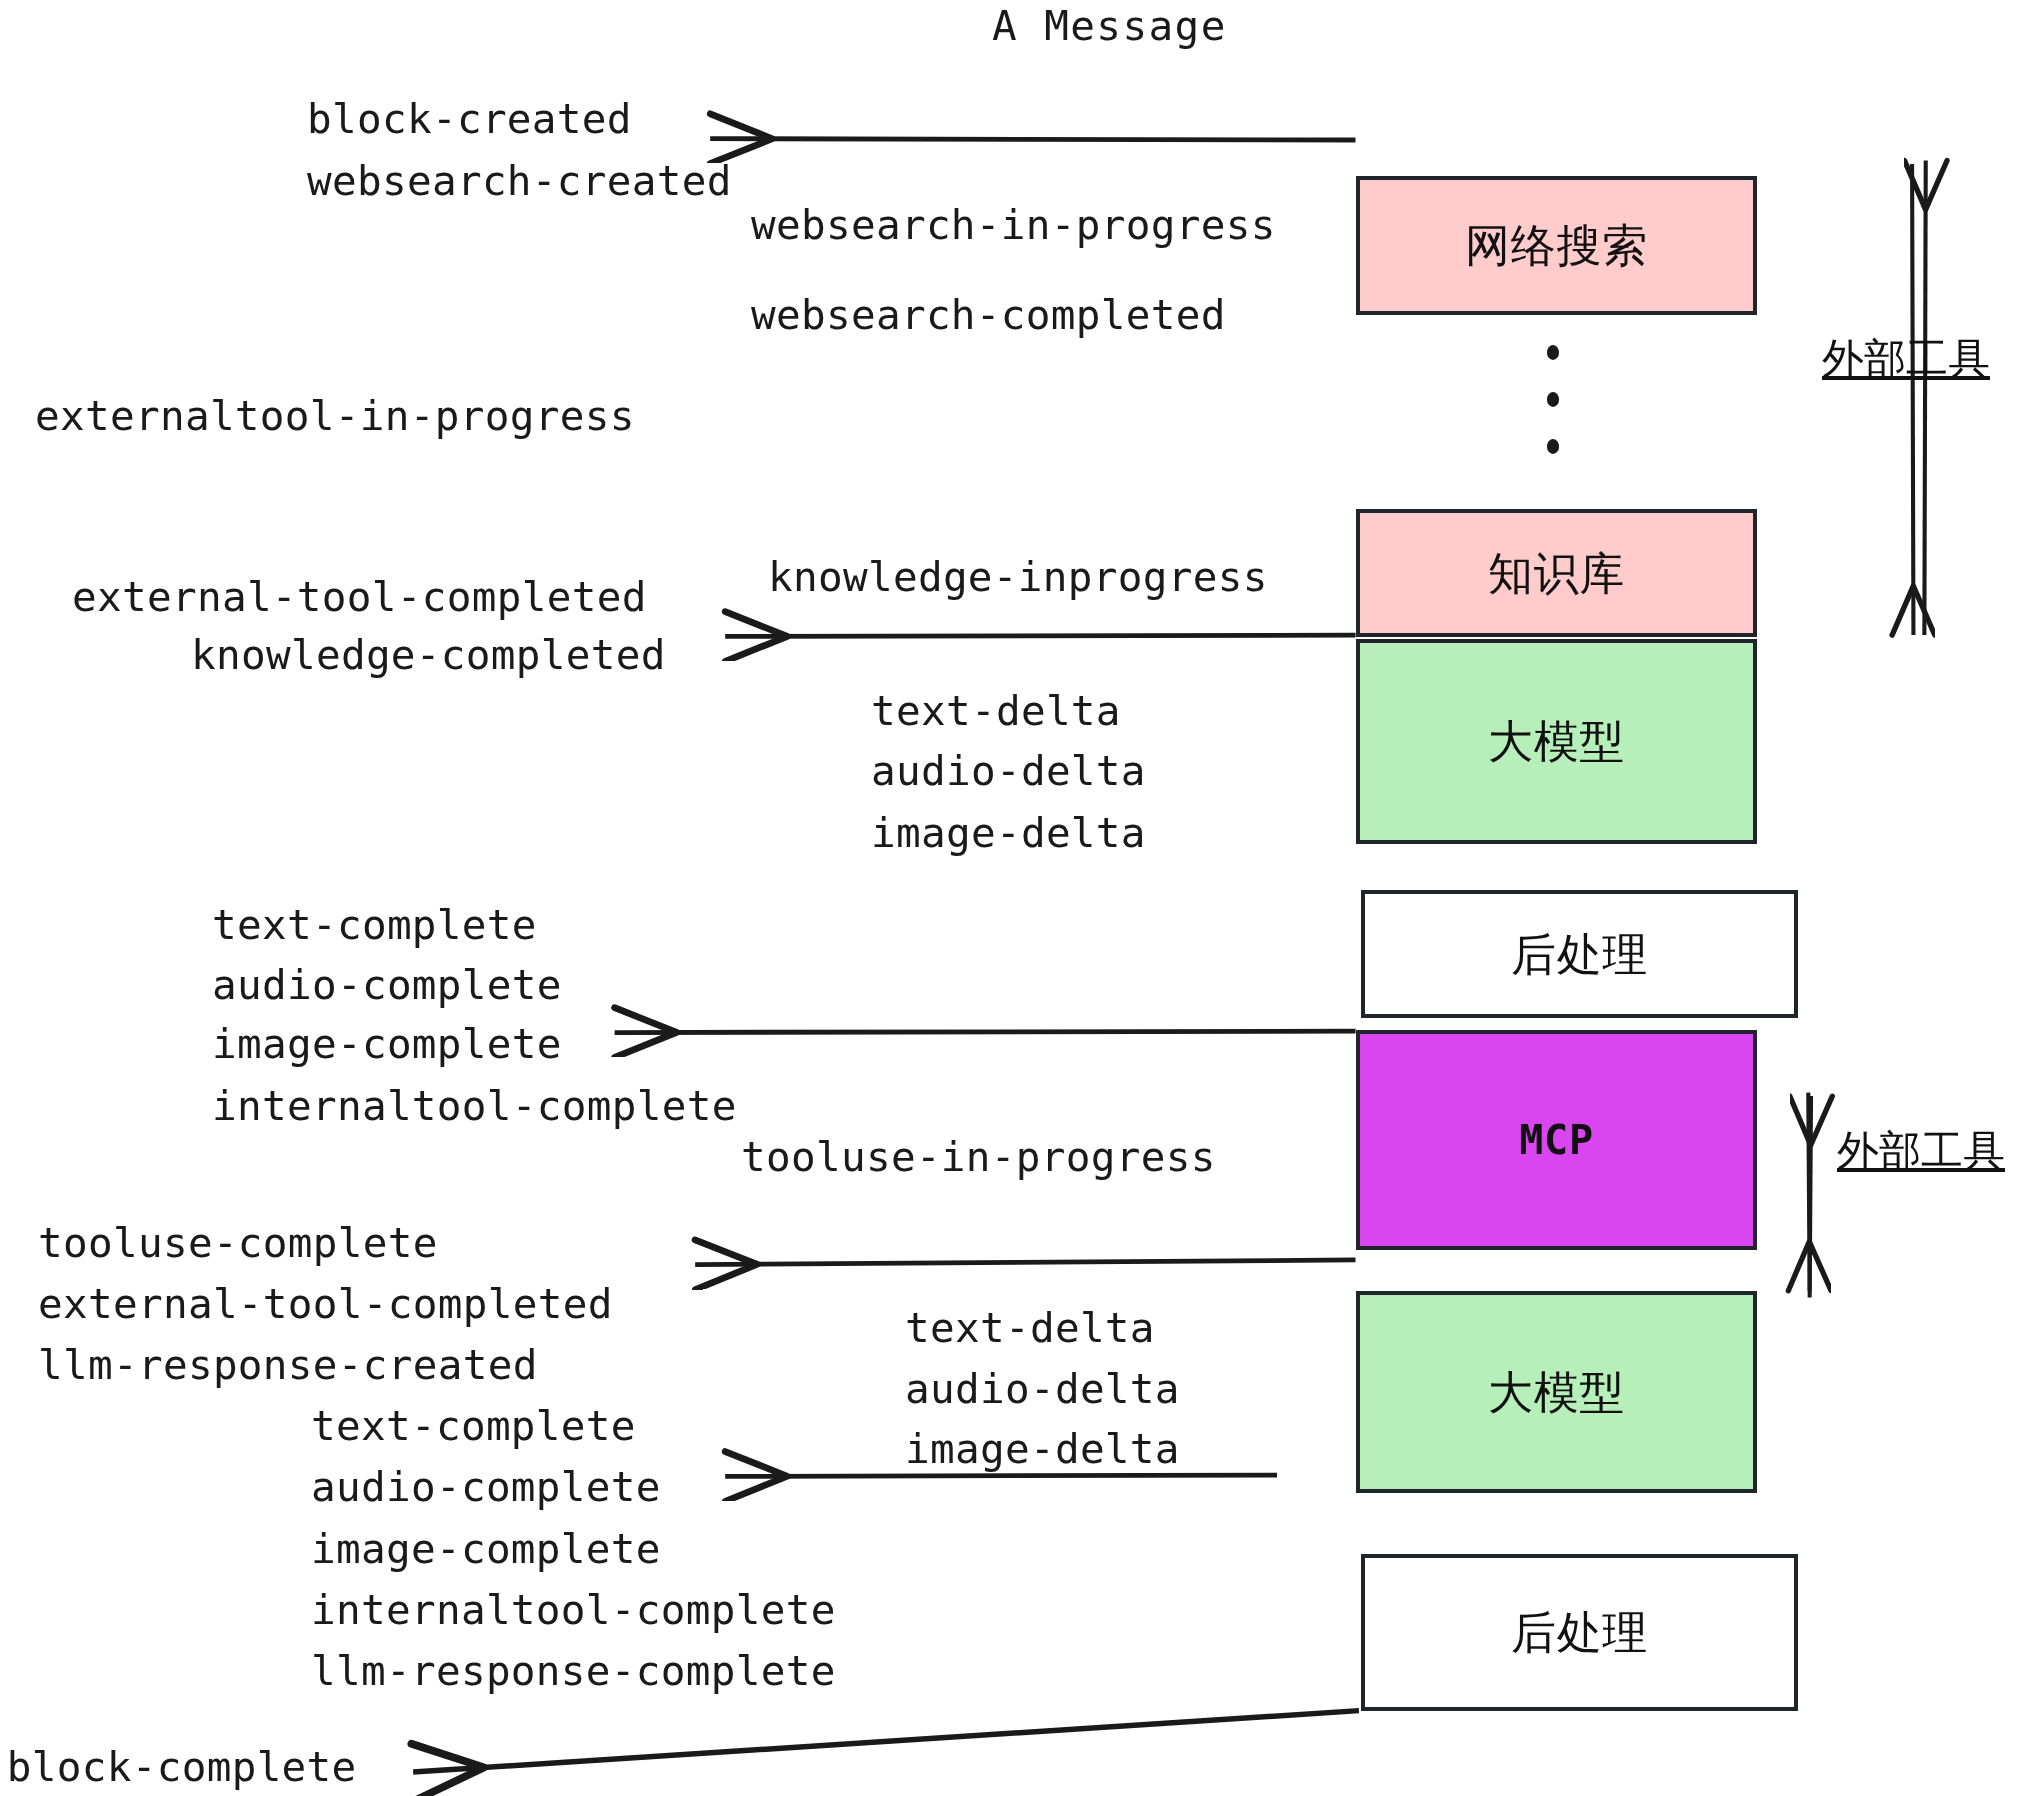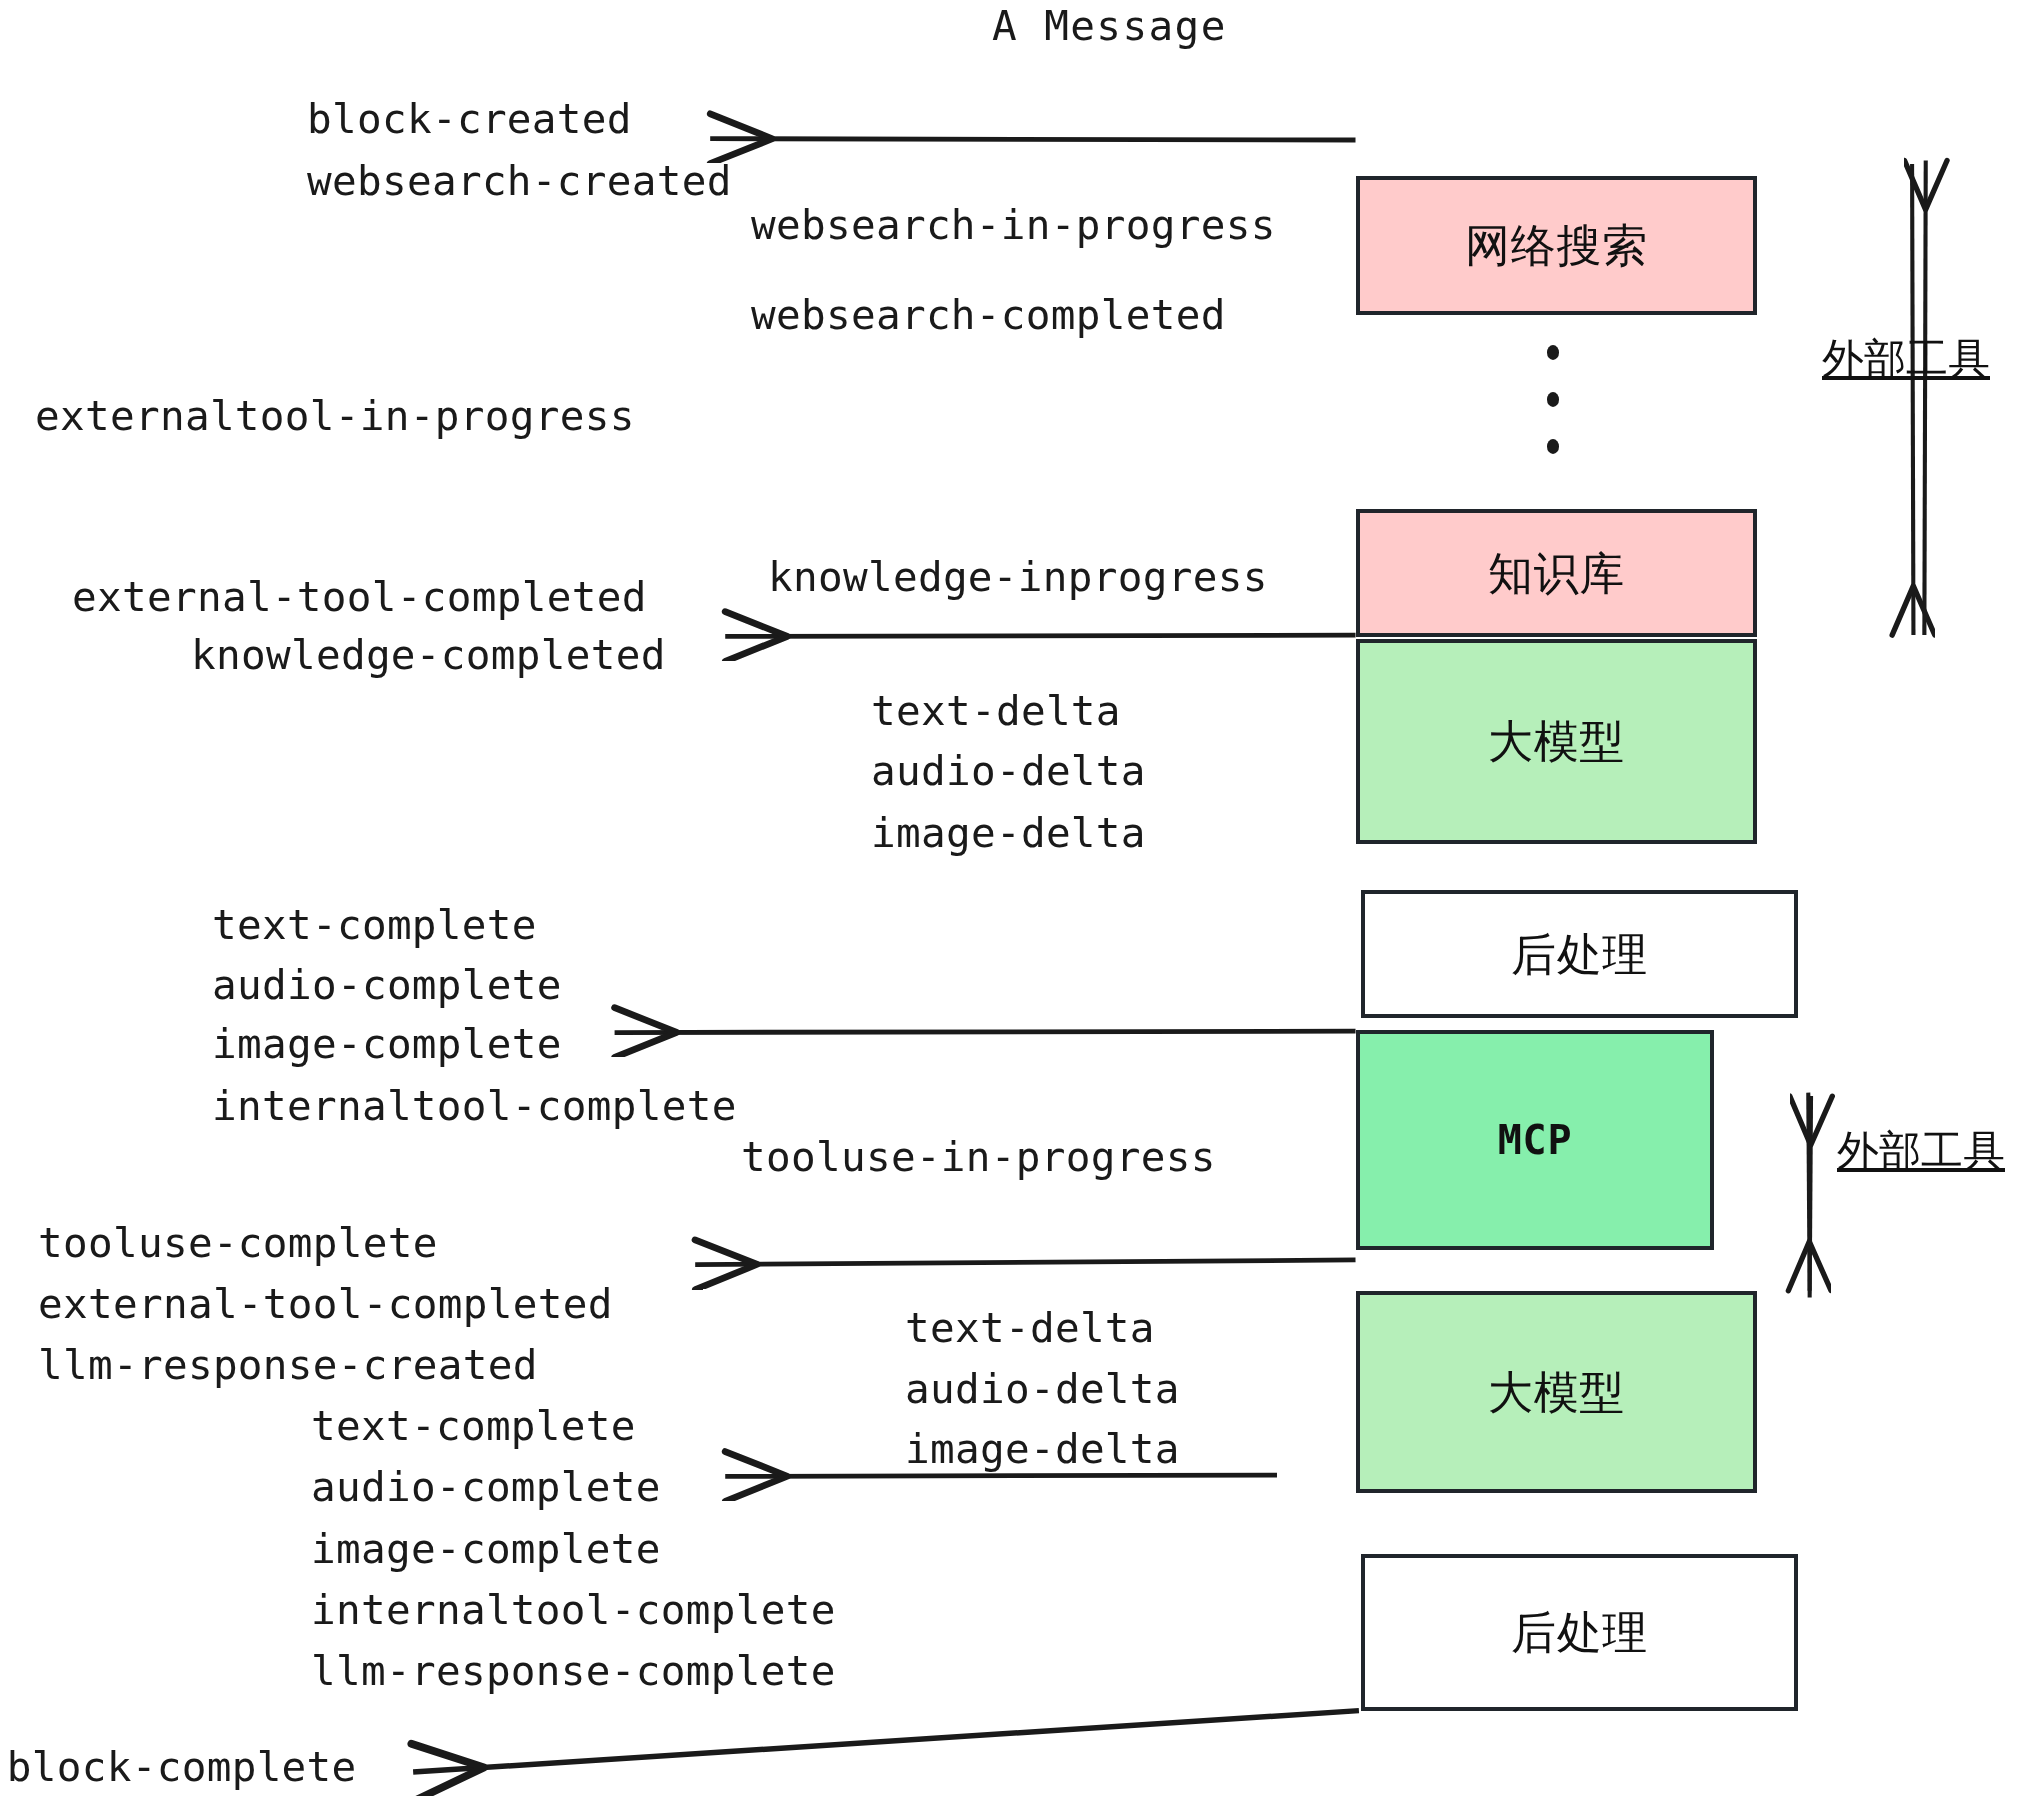--- a/index.html
+++ b/index.html
@@ -145,21 +145,21 @@
   </div>
 
   <div class="node" style="left:1356px; top:639px; width:401px; height:205px; background:#B6EFBA;">
     <span class="node-label">大模型</span>
   </div>
 
   <div class="node" style="left:1361px; top:890px; width:437px; height:128px; background:#FFFFFF;">
     <span class="node-label">后处理</span>
   </div>
 
-  <div class="node mono" style="left:1356px; top:1030px; width:358px; height:220px; background:#86efac;">
+  <div class="node mono" style="left:1356px; top:1030px; width:401px; height:220px; background:#d946ef;">
     <span class="node-label">MCP</span>
   </div>
 
   <div class="node" style="left:1356px; top:1291px; width:401px; height:202px; background:#B6EFBA;">
     <span class="node-label">大模型</span>
   </div>
 
   <div class="node" style="left:1361px; top:1554px; width:437px; height:157px; background:#FFFFFF;">
     <span class="node-label">后处理</span>
   </div>

